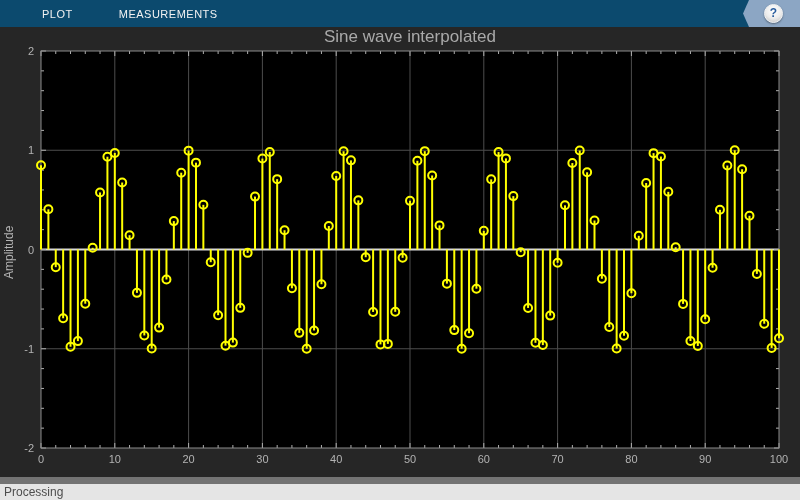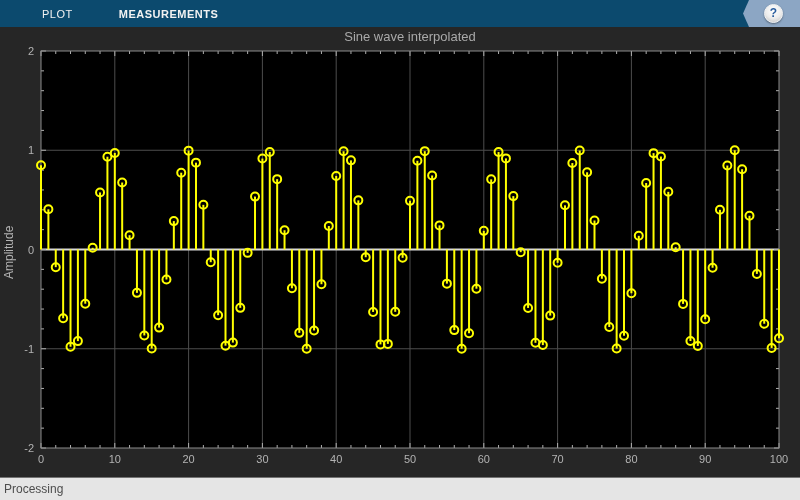--- a/index.html
+++ b/index.html
@@ -4,45 +4,45 @@
 <style>
   html,body { margin:0; padding:0; }
   body { font-family: "Liberation Sans", "DejaVu Sans", sans-serif; background:#262626; }
   .window { position:relative; width:800px; height:500px; background:#262626; overflow:hidden; }
 
   
   .toolbar { position:absolute; top:0; left:0; width:800px; height:27px;
              background:#0c4a6e; display:flex; align-items:center; }
   .tab { color:#f2f2f2; font-size:11px; letter-spacing:0.5px; cursor:default; }
   .tab-plot { margin-left:42px; }
-  .tab-measurements { margin-left:46px;font-weight:bold; }
+  .tab-measurements { margin-left:46px; }
   .help-banner { position:absolute; right:0; top:0; width:57px; height:27px;
                  background:#8ca6c4;
                  clip-path: polygon(6px 0, 100% 0, 100% 100%, 6px 100%, 0 50%);
                  display:flex; align-items:center; justify-content:center; }
   .help-btn { width:19px; height:19px; border-radius:50%;
               background: radial-gradient(circle at 50% 32%, #ffffff 0%, #ececec 55%, #bcbcbc 100%);
               border:1px solid #f2f2f2; box-shadow:0 1px 2px rgba(0,0,0,0.4);
               color:#2a5d9e; font-weight:bold; font-size:12px; line-height:17px;
               text-align:center; padding:0; margin-left:4px; cursor:pointer;
               font-family: "Liberation Sans", sans-serif; }
 
   
   .plot-region { position:absolute; top:27px; left:0; width:800px; height:450px; }
   .plot-title { position:absolute; left:41px; width:738px; top:3px; height:14px;
-                line-height:14px; text-align:center; color:#a9a9a9; font-size:13px; }
+                line-height:14px; text-align:center; color:#a9a9a9; font-size:17px; }
   .y-axis-label { position:absolute; left:2px; top:0; width:13px; height:450px;
                   writing-mode: vertical-rl; transform: rotate(180deg);
                   display:flex; align-items:center; justify-content:center;
                   color:#b3b3b3; font-size:12px; }
   svg text { font-family:"Liberation Sans","DejaVu Sans",sans-serif; }
 
   
   .statusbar { position:absolute; left:0; bottom:0; width:800px; height:23px;
-               background:#e5e5e5; border-top:1px solid #737373; box-sizing:border-box;
+               background:#e5e5e5; border-top:7px solid #737373; box-sizing:border-box;
                display:flex; align-items:center; }
   .statusbar span { color:#4d4d4d; font-size:12px; margin-left:4px; }
 </style>
 </head>
 <body>
 
 <div class="window">
 
   <div class="toolbar">
     <div class="tab tab-plot">PLOT</div>

